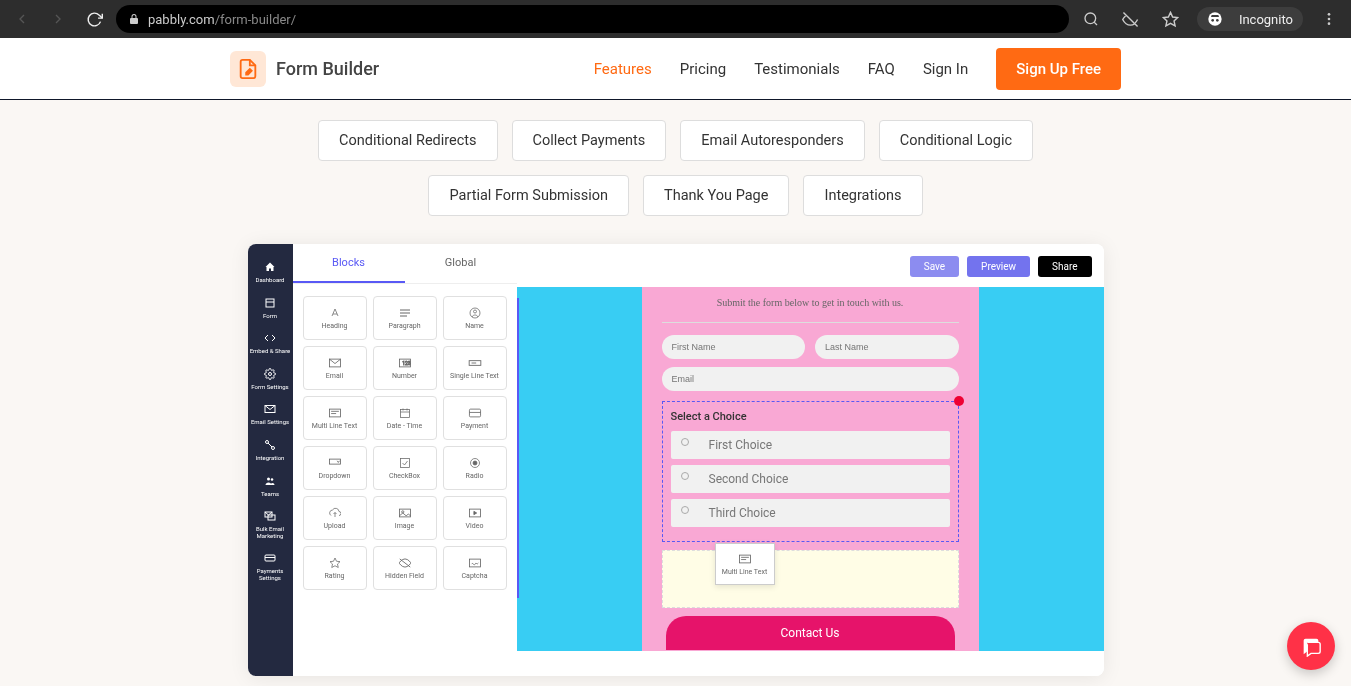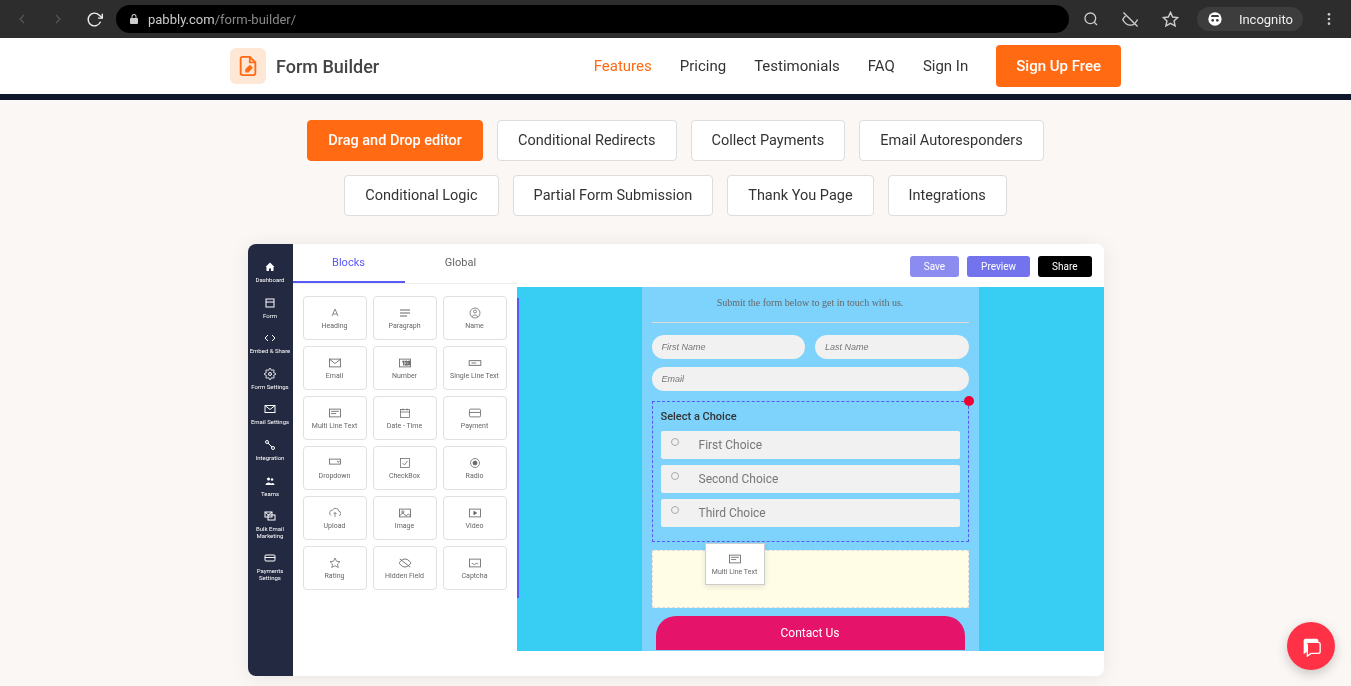--- a/index.html
+++ b/index.html
@@ -10,21 +10,21 @@
 .nav-btn { width: 28px; height: 28px; display: flex; align-items: center; justify-content: center; color: #9a9a9a; cursor: pointer; border-radius: 50%; }
 .nav-btn.disabled { color: #555; }
 .address-bar { flex: 1; background: #000000; height: 28px; border-radius: 14px; display: flex; align-items: center; padding: 0 12px; gap: 8px; color: #ccc; font-size: 13px; max-width: 1000px; }
 .lock-icon { color: #ccc; font-size: 12px; }
 .url-text { color: #ccc; }
 .url-path { color: #888; }
 .chrome-right { display: flex; align-items: center; gap: 12px; margin-left: auto; }
 .incognito-badge { background: #3d3d3d; border-radius: 14px; padding: 4px 10px; display: flex; align-items: center; gap: 16px; color: #eee; font-size: 13px; }
 
 
-.site-header { background: #fff; height: 62px; display: flex; align-items: center; padding: 0 230px; border-bottom: 6px solid #0f172a; }
+.site-header { background: #fff; height: 62px; display: flex; align-items: center; padding: 0 230px; border-bottom: 1px solid #0f172a; }
 .logo-wrap { display: flex; align-items: center; gap: 10px; }
 .logo-box { width: 36px; height: 36px; background: #ffe7d6; border-radius: 6px; display: flex; align-items: center; justify-content: center; }
 .logo-text { font-size: 18px; font-weight: 500; color: #444; }
 .nav-links { margin-left: auto; display: flex; align-items: center; gap: 28px; }
 .nav-link { font-size: 15px; color: #333; cursor: pointer; }
 .nav-link.active { color: #ff6a13; }
 .signup-btn { background: #ff6a13; color: #fff; padding: 12px 20px; border-radius: 4px; font-size: 15px; font-weight: 500; cursor: pointer; }
 
 
 .feature-tabs { display: flex; flex-wrap: wrap; justify-content: center; gap: 14px; padding: 20px 0 18px; max-width: 900px; margin: 0 auto; }
@@ -53,25 +53,25 @@
 
 .canvas-area { flex: 1; background: #fff; padding: 12px 0 0; position: relative; overflow: hidden; }
 .canvas-scroll-hint { position: absolute; left: 0; top: 54px; width: 2px; height: 300px; background: #5959f5; }
 .canvas-actions { display: flex; justify-content: flex-end; gap: 8px; padding: 0 12px 10px; }
 .canvas-btn { font-size: 10px; color: #fff; padding: 5px 14px; border-radius: 3px; cursor: pointer; }
 .btn-save { background: #8c8cf0; }
 .btn-preview { background: #7373ee; }
 .btn-share { background: #000000; }
 .form-bg { display: flex; gap: 0; height: 364px; }
 .bg-strip { width: 125px; background: #38cdf3; }
-.form-body { flex: 1; background: #7dd3fc; padding: 10px 10px 0; position: relative; }
+.form-body { flex: 1; background: #f9a8d4; padding: 10px 20px 0; position: relative; }
 .form-title { text-align: center; font-size: 10px; color: #666; margin-bottom: 14px; font-family: Georgia, serif; }
 .form-divider { border-top: 1px solid #ddd; margin-bottom: 12px; }
 .name-row { display: flex; gap: 10px; margin-bottom: 8px; }
-.finput { background: #f1f1f1; border: none; font-size: 9px; color: #888; padding: 7px 10px; border-radius: 12px; flex: 1; font-style: italic; }
+.finput { background: #f1f1f1; border: none; font-size: 9px; color: #888; padding: 7px 10px; border-radius: 12px; flex: 1; }
 .finput.full { width: 100%; margin-bottom: 10px; }
 .choice-box { border: 1px dashed #5959f5; padding: 8px; position: relative; margin-bottom: 8px; }
 .choice-title { font-size: 11px; font-weight: 500; color: #333; margin-bottom: 8px; }
 .choice-opt { background: #f1f1f1; padding: 7px 10px; font-size: 12px; color: #777; margin-bottom: 6px; border-radius: 2px; display: flex; align-items: flex-start; gap: 20px; }
 .radio-dot { width: 8px; height: 8px; border: 1px solid #aaa; border-radius: 50%; }
 .del-dot { position: absolute; top: -6px; right: -6px; width: 10px; height: 10px; background: #e03; border-radius: 50%; }
 .drop-zone { background: #fffde6; border: 1px dashed #ddd; height: 58px; margin-bottom: 8px; position: relative; }
 .cursor-arrow { position: absolute; top: 24px; left: 62px; font-size: 11px; }
 .submit-btn { background: #e6136a; color: #fff; text-align: center; padding: 10px; border-radius: 20px 20px 0 0; font-size: 12px; margin: 0 4px; }
 .dragging-block { position: absolute; background: #fff; border: 1px solid #ccc; width: 60px; height: 42px; bottom: 22px; left: 52px; display: flex; flex-direction: column; align-items: center; justify-content: center; gap: 3px; box-shadow: 0 2px 6px rgba(0,0,0,0.1); }
@@ -162,21 +162,20 @@
     <span class="nav-link active">Features</span>
     <span class="nav-link">Pricing</span>
     <span class="nav-link">Testimonials</span>
     <span class="nav-link">FAQ</span>
     <span class="nav-link">Sign In</span>
     <span class="signup-btn">Sign Up Free</span>
   </div>
 </div>
 
 <div class="feature-tabs">
-  <div class="feature-tab active">Drag and Drop editor</div>
   <div class="feature-tab">Conditional Redirects</div>
   <div class="feature-tab">Collect Payments</div>
   <div class="feature-tab">Email Autoresponders</div>
   <div class="feature-tab">Conditional Logic</div>
   <div class="feature-tab">Partial Form Submission</div>
   <div class="feature-tab">Thank You Page</div>
   <div class="feature-tab">Integrations</div>
 </div>
 
 <div class="editor-card">

